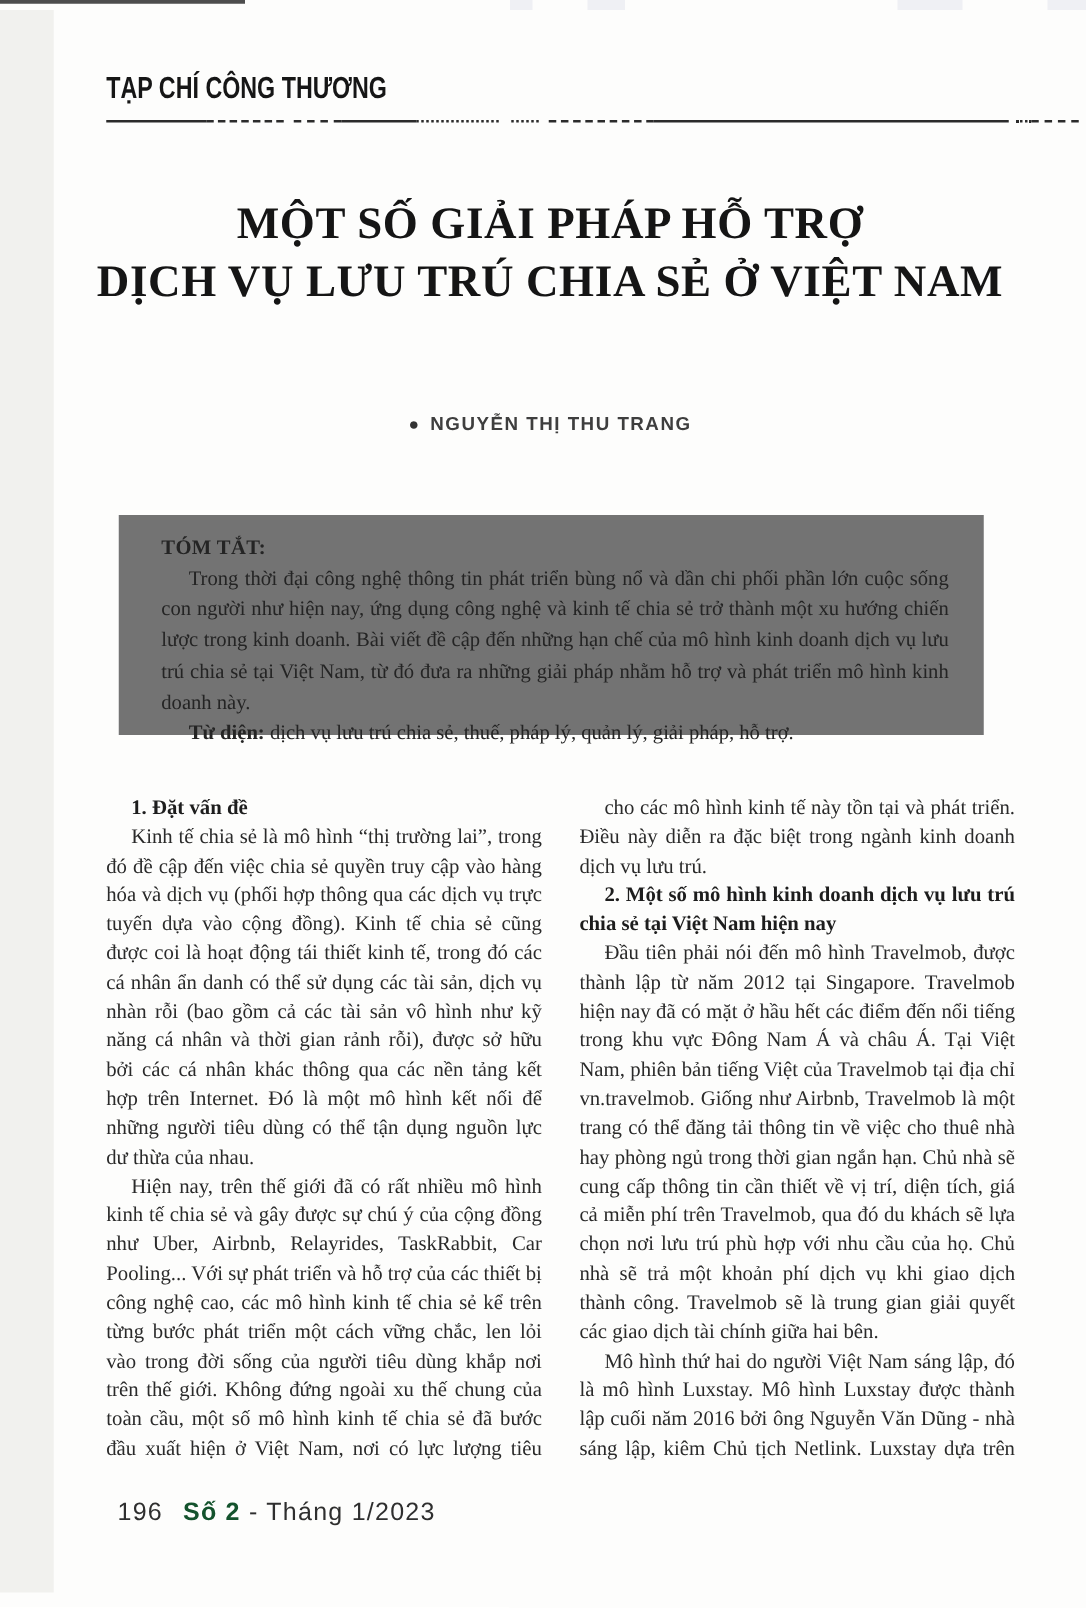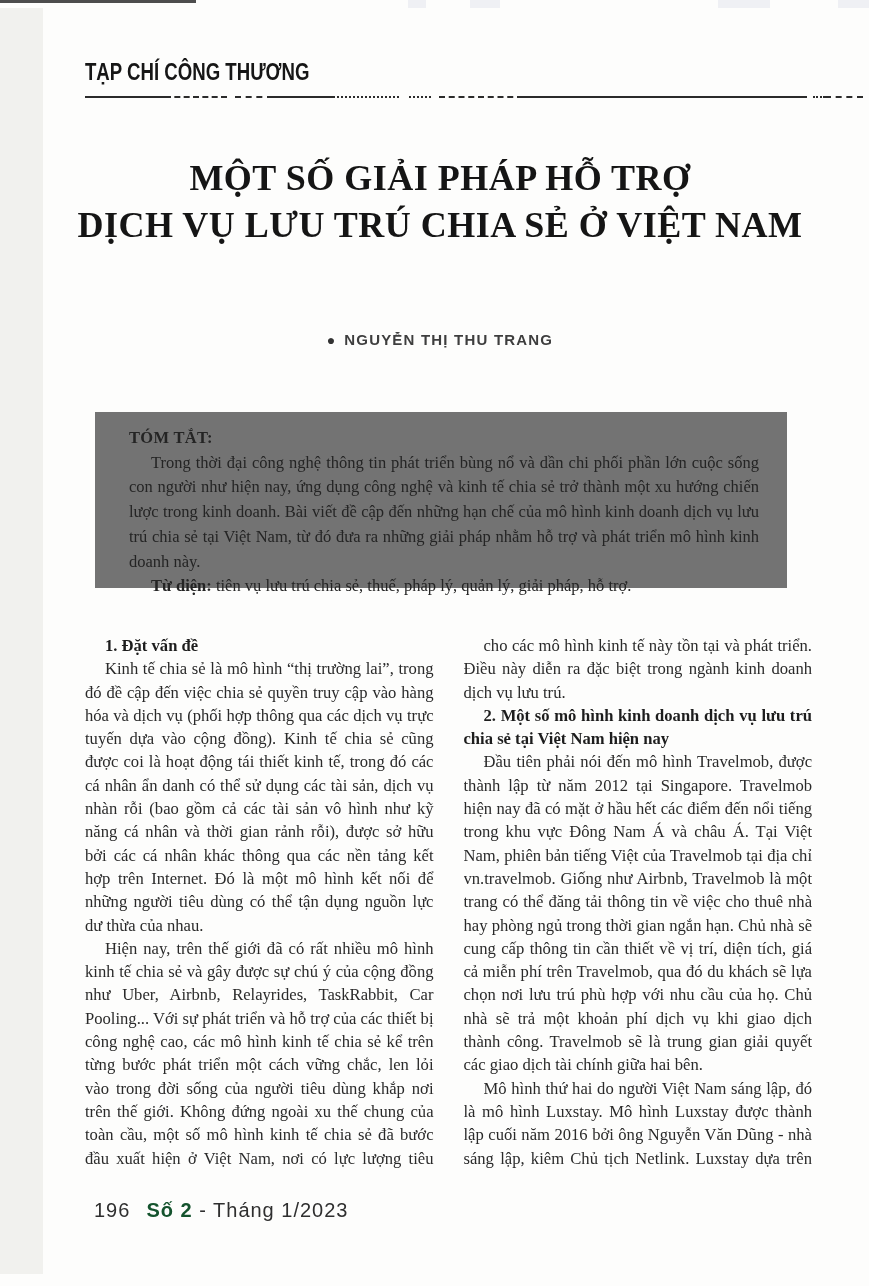--- a/index.html
+++ b/index.html
@@ -115,21 +115,21 @@
     <div>DỊCH VỤ LƯU TRÚ CHIA SẺ Ở VIỆT NAM</div>
   </h1>
 
   <div class="author">
     <span class="bullet">●</span><span>NGUYỄN THỊ THU TRANG</span>
   </div>
 
   <section class="abstract">
     <div class="abstract-heading">TÓM TẮT:</div>
     <p class="indent">Trong thời đại công nghệ thông tin phát triển bùng nổ và dần chi phối phần lớn cuộc sống con người như hiện nay, ứng dụng công nghệ và kinh tế chia sẻ trở thành một xu hướng chiến lược trong kinh doanh. Bài viết đề cập đến những hạn chế của mô hình kinh doanh dịch vụ lưu trú chia sẻ tại Việt Nam, từ đó đưa ra những giải pháp nhằm hỗ trợ và phát triển mô hình kinh doanh này.</p>
-    <p class="indent"><span class="kw-label">Từ diện:</span><span> tiên vụ lưu trú chia sẻ, thuế, pháp lý, quản lý, giải pháp, hỗ trợ.</span></p>
+    <p class="indent"><span class="kw-label">Từ diện:</span><span> dịch vụ lưu trú chia sẻ, thuế, pháp lý, quản lý, giải pháp, hỗ trợ.</span></p>
   </section>
 
   <main class="columns">
     <div class="col">
       <p class="para heading">1. Đặt vấn đề</p>
       <p class="para">Kinh tế chia sẻ là mô hình “thị trường lai”, trong đó đề cập đến việc chia sẻ quyền truy cập vào hàng hóa và dịch vụ (phối hợp thông qua các dịch vụ trực tuyến dựa vào cộng đồng). Kinh tế chia sẻ cũng được coi là hoạt động tái thiết kinh tế, trong đó các cá nhân ẩn danh có thể sử dụng các tài sản, dịch vụ nhàn rỗi (bao gồm cả các tài sản vô hình như kỹ năng cá nhân và thời gian rảnh rỗi), được sở hữu bởi các cá nhân khác thông qua các nền tảng kết hợp trên Internet. Đó là một mô hình kết nối để những người tiêu dùng có thể tận dụng nguồn lực dư thừa của nhau.</p>
       <p class="para">Hiện nay, trên thế giới đã có rất nhiều mô hình kinh tế chia sẻ và gây được sự chú ý của cộng đồng như Uber, Airbnb, Relayrides, TaskRabbit, Car Pooling... Với sự phát triển và hỗ trợ của các thiết bị công nghệ cao, các mô hình kinh tế chia sẻ kể trên từng bước phát triển một cách vững chắc, len lỏi vào trong đời sống của người tiêu dùng khắp nơi trên thế giới. Không đứng ngoài xu thế chung của toàn cầu, một số mô hình kinh tế chia sẻ đã bước đầu xuất hiện ở Việt Nam, nơi có lực lượng tiêu dùng trẻ hùng hậu với sự nhạy cảm về công nghệ, về cái mới luôn là mảnh đất màu mỡ</p>
     </div>
     <div class="col">
       <p class="para">cho các mô hình kinh tế này tồn tại và phát triển. Điều này diễn ra đặc biệt trong ngành kinh doanh dịch vụ lưu trú.</p>

